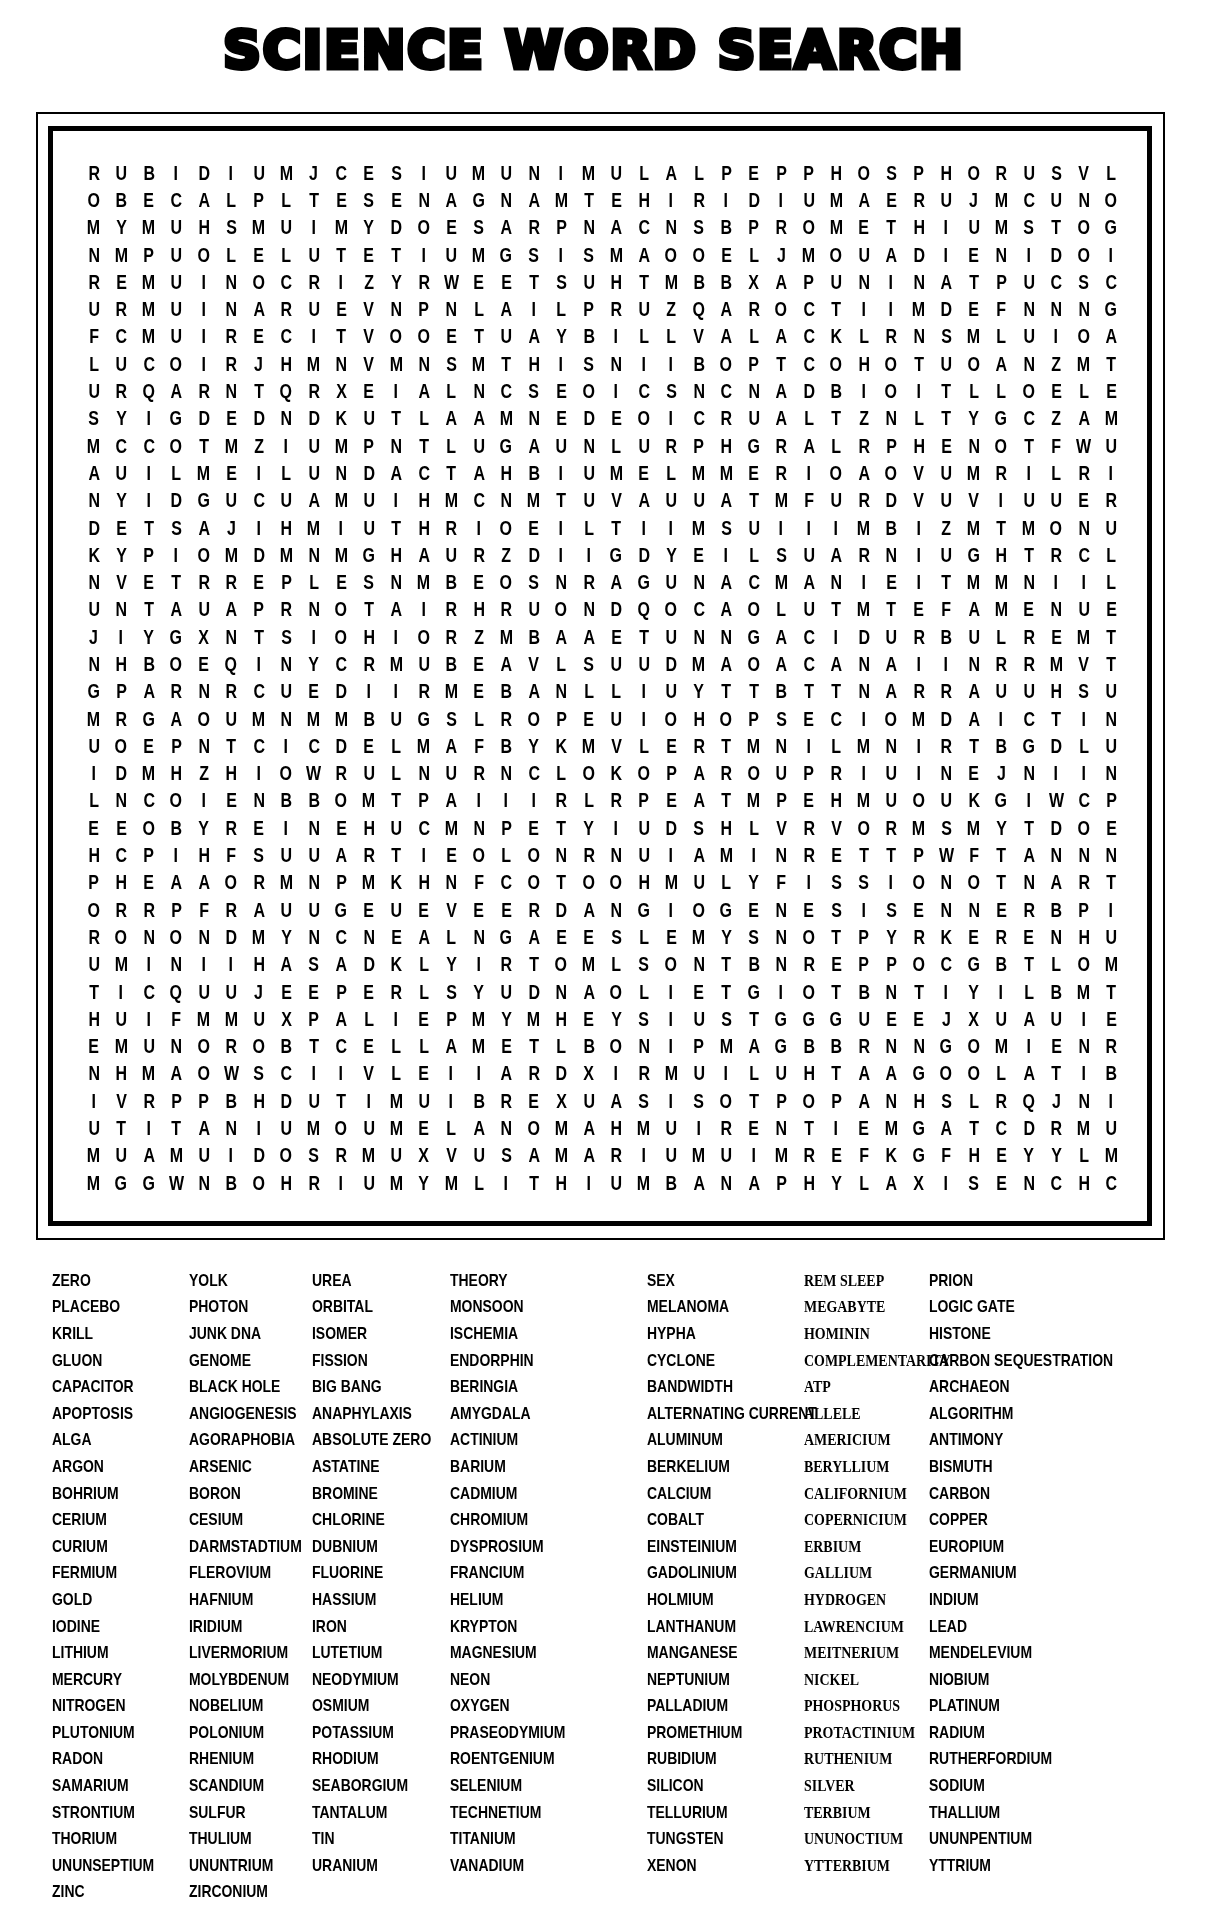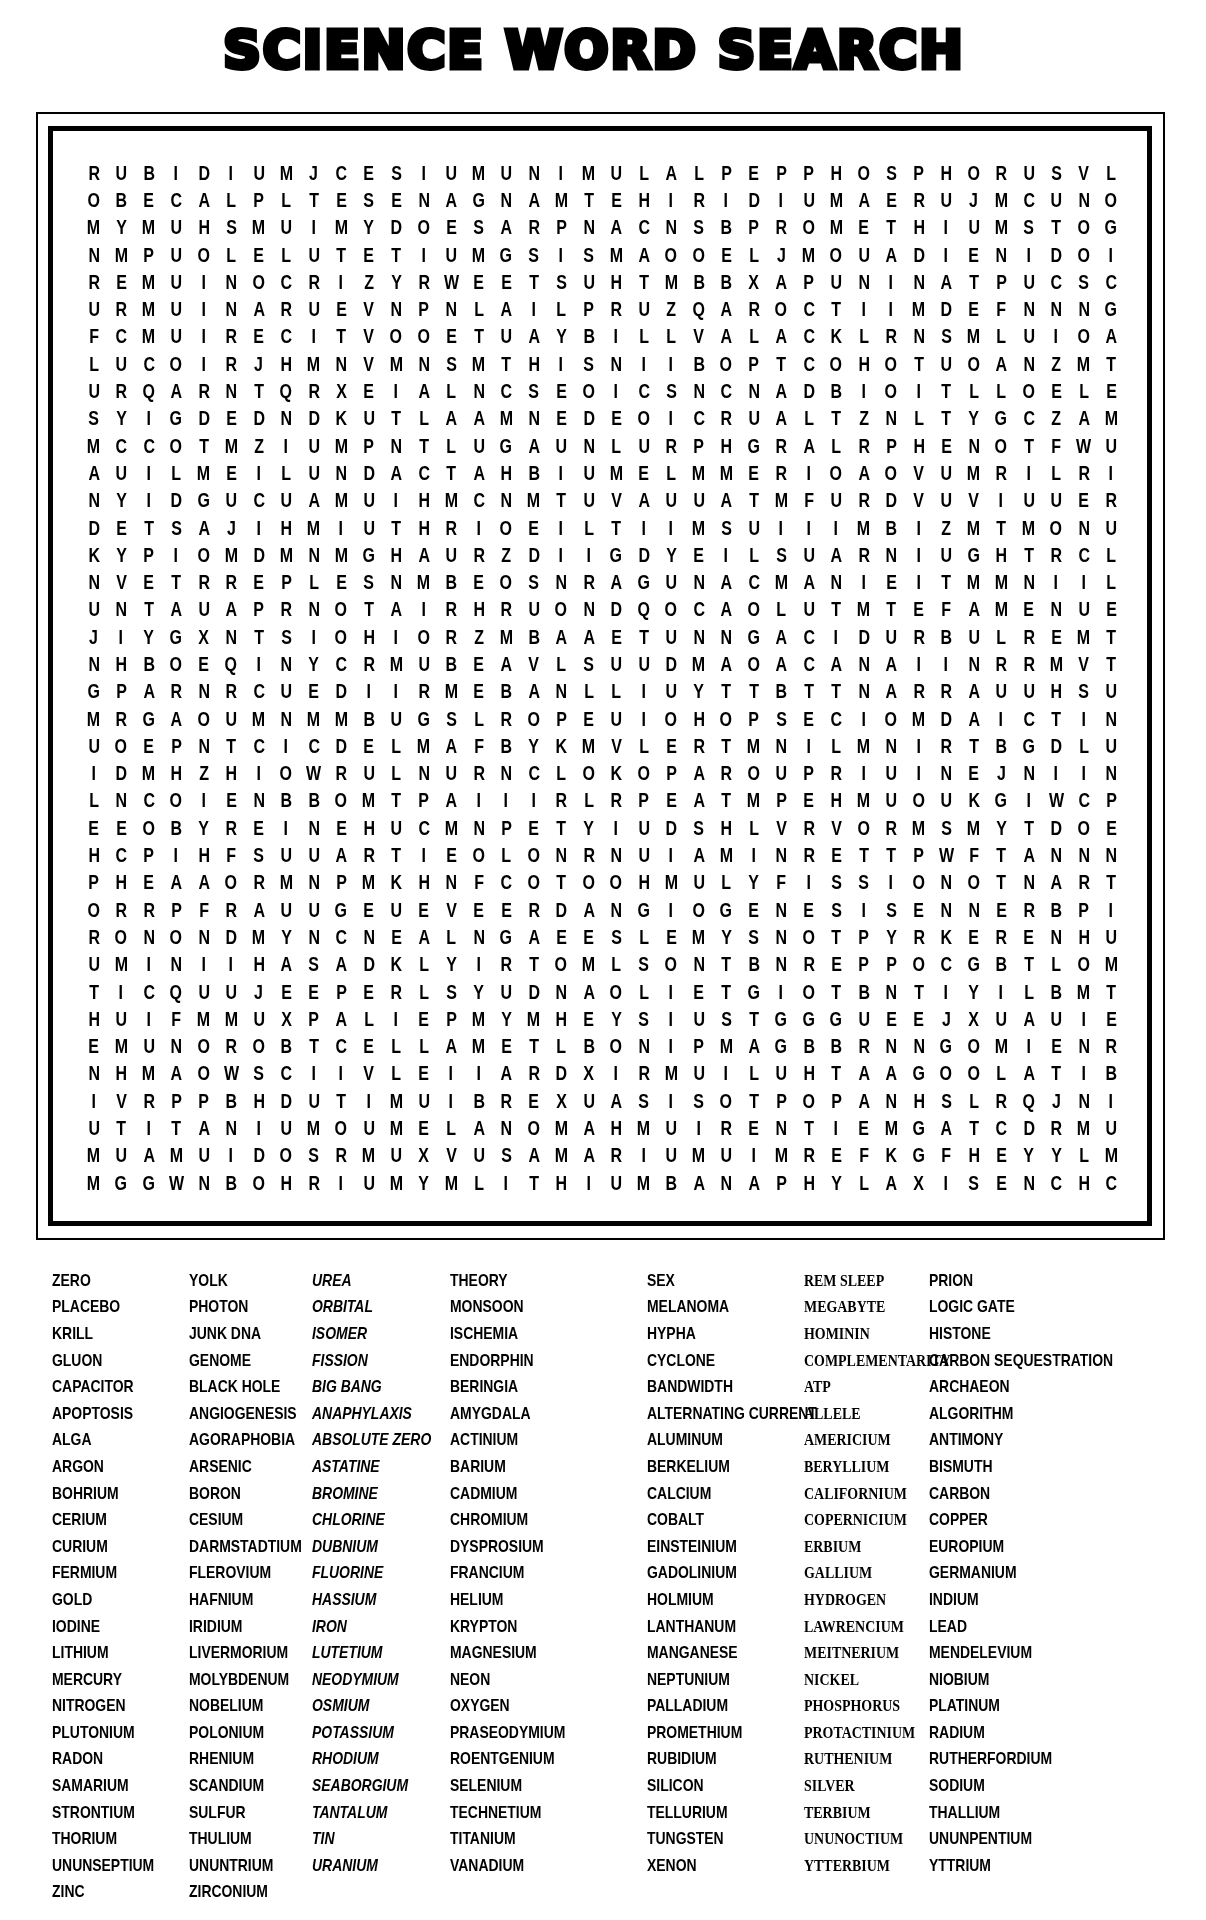--- a/index.html
+++ b/index.html
@@ -4543,21 +4543,21 @@
       <div class="witem">
         <span>THULIUM</span>
       </div>
       <div class="witem">
         <span>UNUNTRIUM</span>
       </div>
       <div class="witem">
         <span>ZIRCONIUM</span>
       </div>
     </div>
-    <div class="wcol" style="left: 312px; font-style: italic;">
+    <div class="wcol" style="left: 312px;">
       <div class="witem">
         <span>UREA</span>
       </div>
       <div class="witem">
         <span>ORBITAL</span>
       </div>
       <div class="witem">
         <span>ISOMER</span>
       </div>
       <div class="witem">

